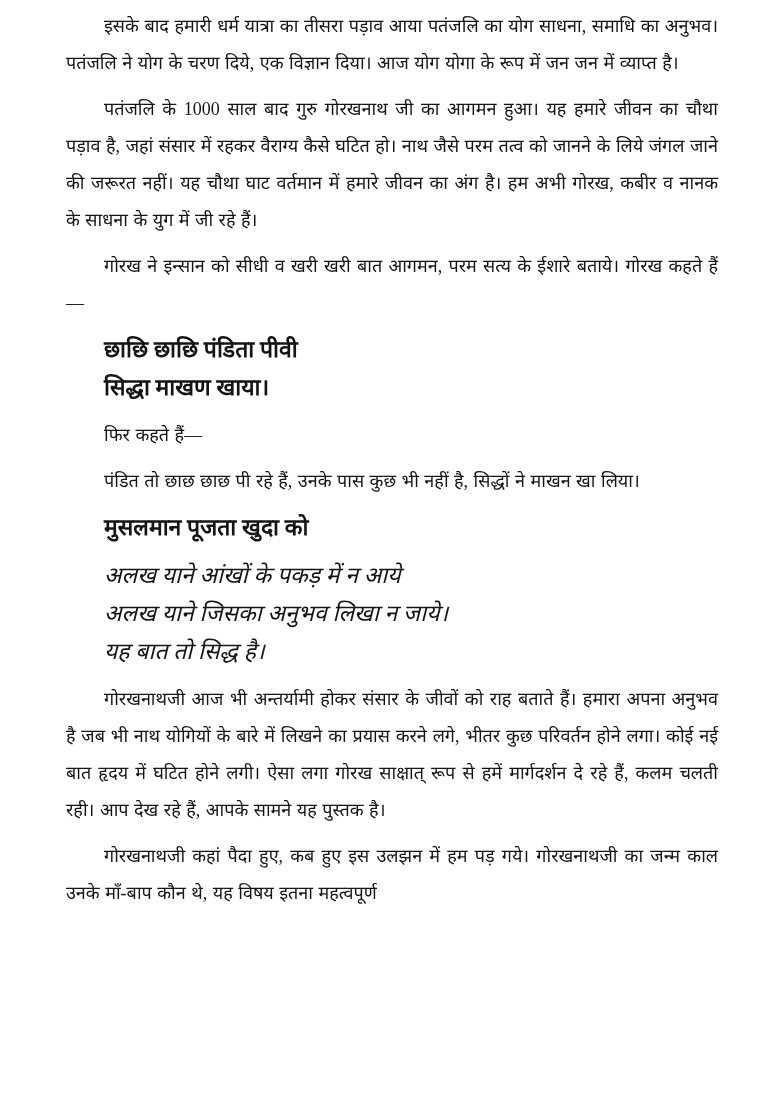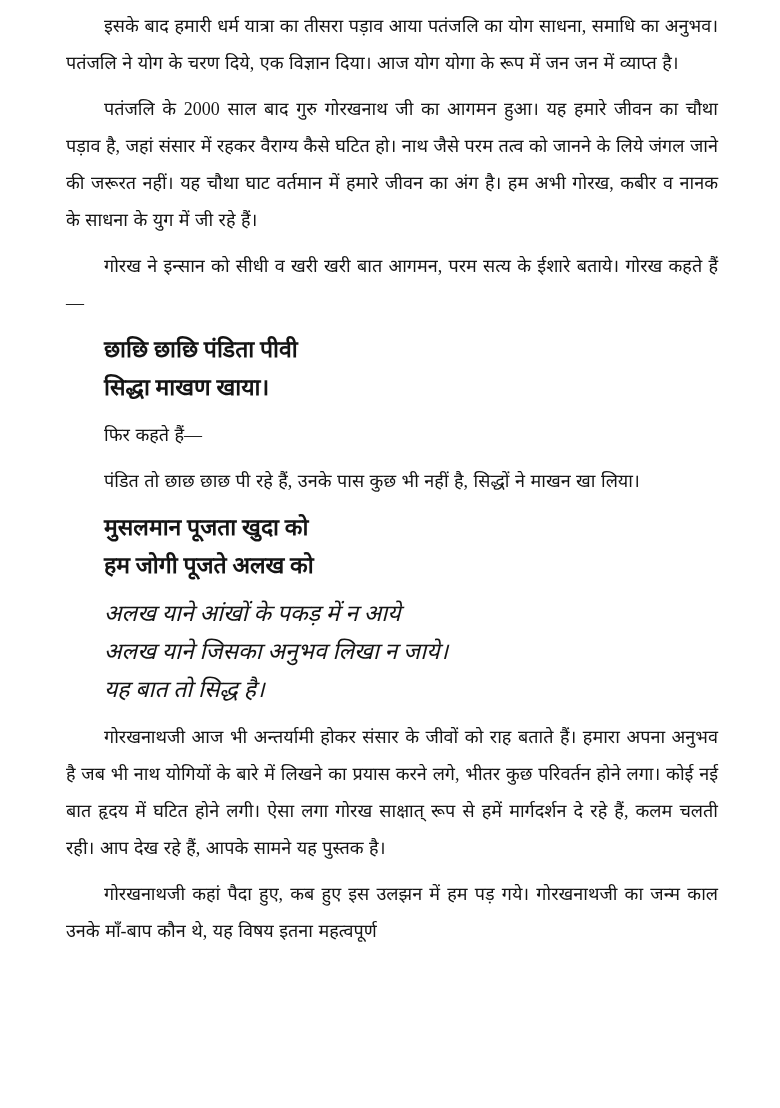--- a/index.html
+++ b/index.html
@@ -45,31 +45,30 @@
   .verse-line {
     white-space: nowrap;
   }
 </style>
 </head>
 <body>
 
 <div class="page">
   <div>
       <p class="para">इसके बाद हमारी धर्म यात्रा का तीसरा पड़ाव आया पतंजलि का योग साधना, समाधि का अनुभव। पतंजलि ने योग के चरण दिये, एक विज्ञान दिया। आज योग योगा के रूप में जन जन में व्याप्त है।</p>
-      <p class="para">पतंजलि के 2000 साल बाद गुरु गोरखनाथ जी का आगमन हुआ। यह हमारे जीवन का चौथा पड़ाव है, जहां संसार में रहकर वैराग्य कैसे घटित हो। नाथ जैसे परम तत्व को जानने के लिये जंगल जाने की जरूरत नहीं। यह चौथा घाट वर्तमान में हमारे जीवन का अंग है। हम अभी गोरख, कबीर व नानक के साधना के युग में जी रहे हैं।</p>
+      <p class="para">पतंजलि के 1000 साल बाद गुरु गोरखनाथ जी का आगमन हुआ। यह हमारे जीवन का चौथा पड़ाव है, जहां संसार में रहकर वैराग्य कैसे घटित हो। नाथ जैसे परम तत्व को जानने के लिये जंगल जाने की जरूरत नहीं। यह चौथा घाट वर्तमान में हमारे जीवन का अंग है। हम अभी गोरख, कबीर व नानक के साधना के युग में जी रहे हैं।</p>
       <p class="para">गोरख ने इन्सान को सीधी व खरी खरी बात आगमन, परम सत्य के ईशारे बताये। गोरख कहते हैं—</p>
       <div class="verse bold">
         <div class="verse-line">छाछि छाछि पंडिता पीवी</div>
         <div class="verse-line">सिद्धा माखण खाया।</div>
       </div>
       <p class="para">फिर कहते हैं—</p>
       <p class="para">पंडित तो छाछ छाछ पी रहे हैं, उनके पास कुछ भी नहीं है, सिद्धों ने माखन खा लिया।</p>
       <div class="verse bold">
         <div class="verse-line">मुसलमान पूजता खुदा को</div>
-        <div class="verse-line">हम जोगी पूजते अलख को</div>
       </div>
       <div class="verse plain">
         <div class="verse-line">अलख याने आंखों के पकड़ में न आये</div>
         <div class="verse-line">अलख याने जिसका अनुभव लिखा न जाये।</div>
         <div class="verse-line">यह बात तो सिद्ध है।</div>
       </div>
       <p class="para">गोरखनाथजी आज भी अन्तर्यामी होकर संसार के जीवों को राह बताते हैं। हमारा अपना अनुभव है जब भी नाथ योगियों के बारे में लिखने का प्रयास करने लगे, भीतर कुछ परिवर्तन होने लगा। कोई नई बात हृदय में घटित होने लगी। ऐसा लगा गोरख साक्षात् रूप से हमें मार्गदर्शन दे रहे हैं, कलम चलती रही। आप देख रहे हैं, आपके सामने यह पुस्तक है।</p>
       <p class="para">गोरखनाथजी कहां पैदा हुए, कब हुए इस उलझन में हम पड़ गये। गोरखनाथजी का जन्म काल उनके माँ-बाप कौन थे, यह विषय इतना महत्वपूर्ण</p>
     </div>
 </div>

